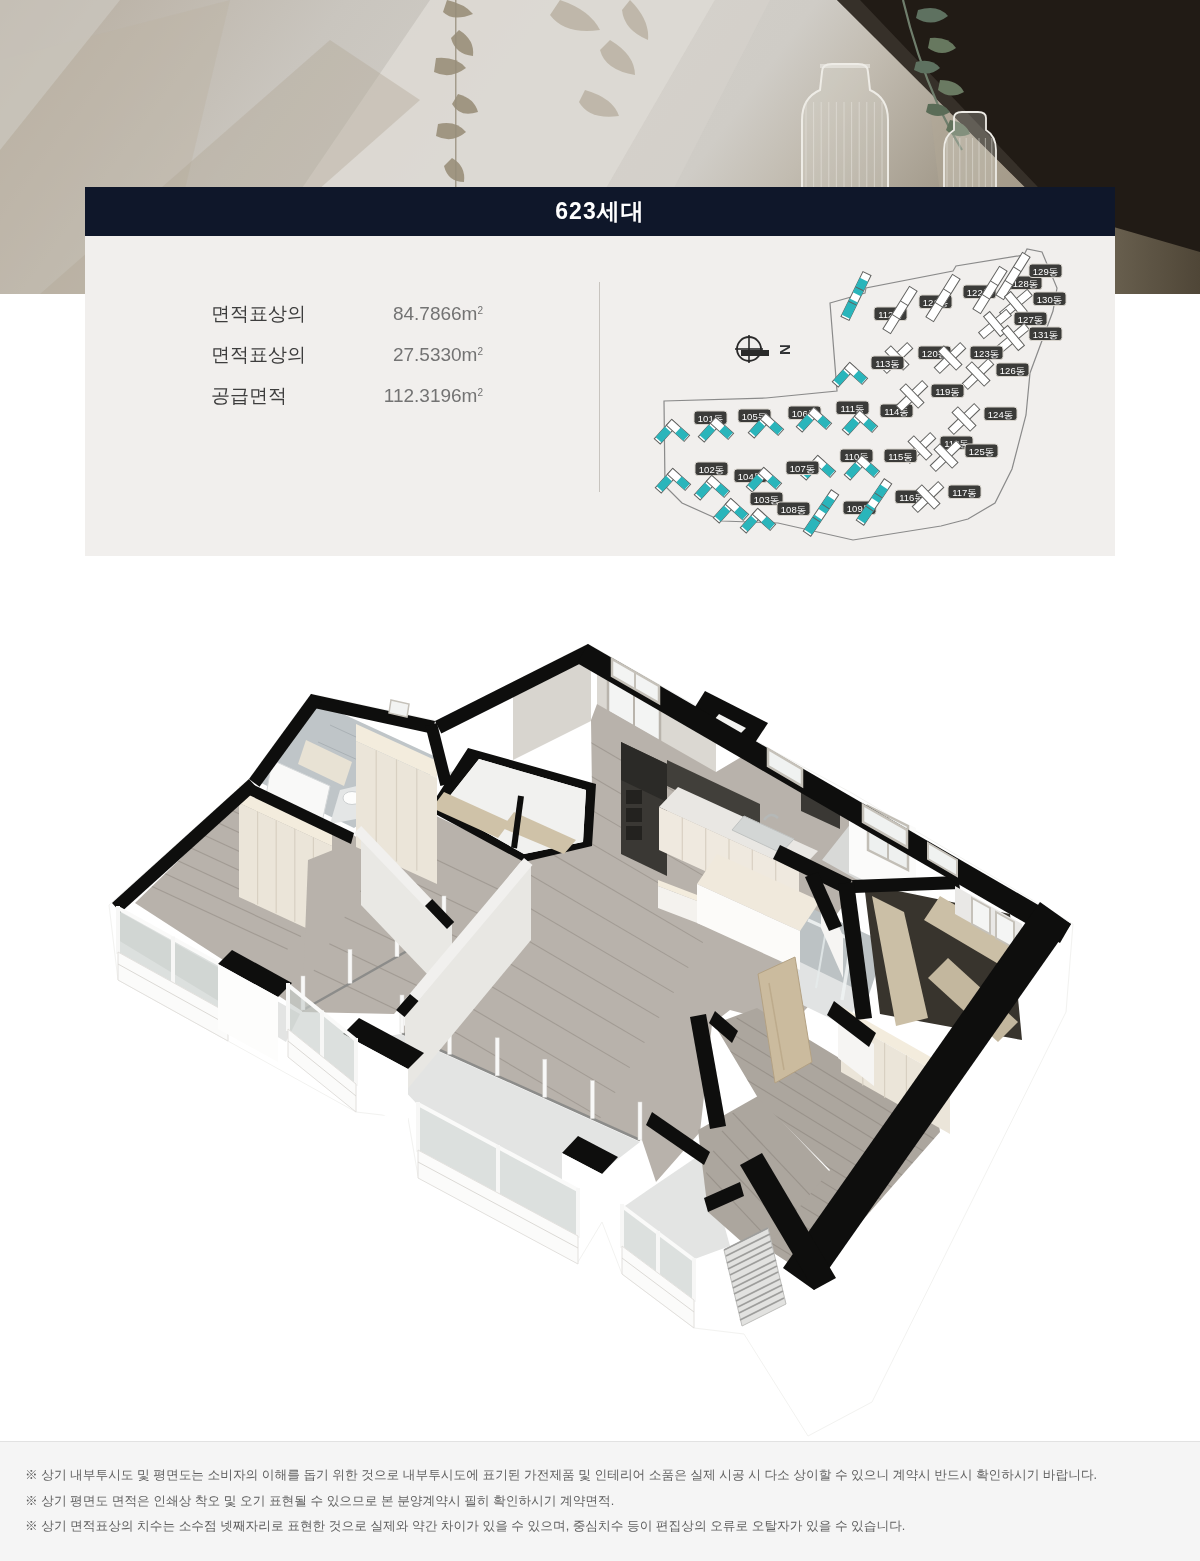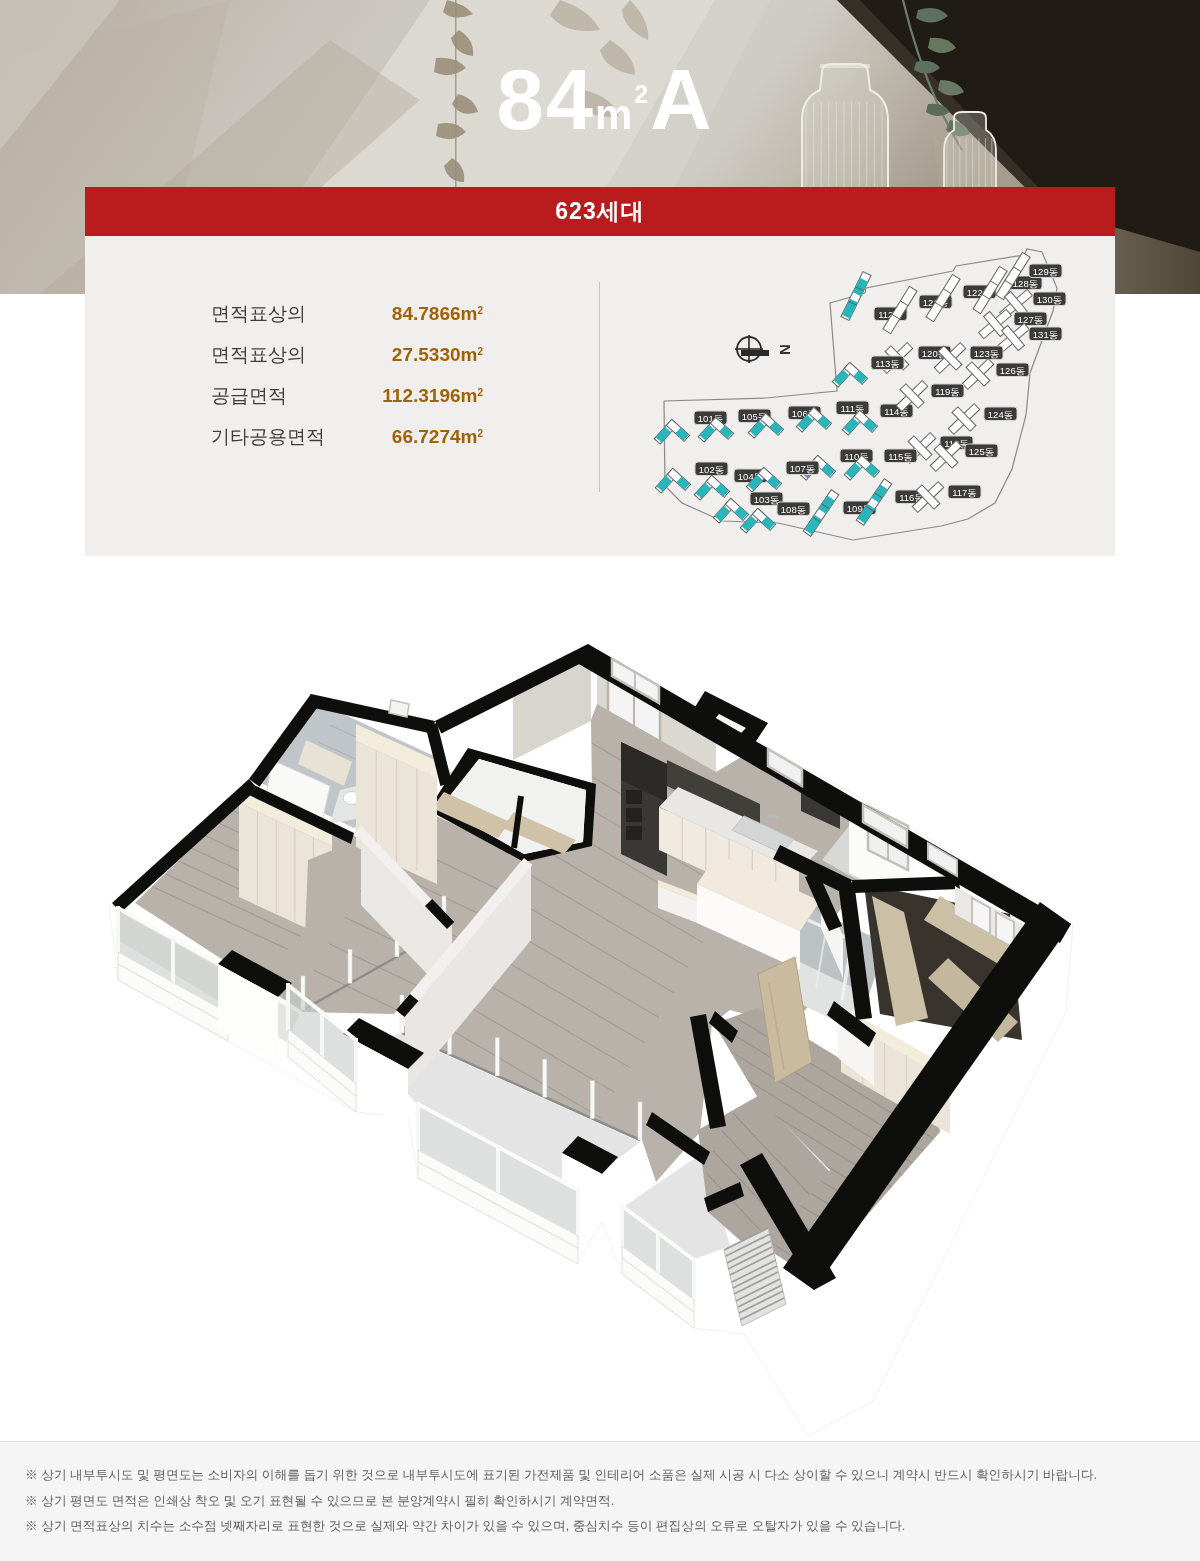--- a/index.html
+++ b/index.html
@@ -4,27 +4,27 @@
 <title>84m²A</title>
 <style>
 * { margin:0; padding:0; box-sizing:border-box; }
 body { width:1200px; font-family:"Liberation Sans", sans-serif; background:#fff; }
 .wrap { position:relative; width:1200px; height:1561px; overflow:hidden; }
 .hero { position:absolute; top:0; left:0; width:1200px; height:294px; }
 .hero h1 { position:absolute; top:0; left:0; width:1200px; text-align:center; color:#fff;
   font-size:85px; font-weight:bold; line-height:1; top:57px; letter-spacing:2px; padding-left:10px; }
 .hero h1 .m { font-size:42px; }
 .hero h1 .sup { font-size:25px; vertical-align:26px; }
-.tealbar { position:absolute; top:187px; left:85px; width:1030px; height:49px; background:#b91c1c;
+.tealbar { position:absolute; top:187px; left:85px; width:1030px; height:49px; background:#0f172a;
   color:#fff; font-size:23px; font-weight:bold; text-align:center; line-height:49px; letter-spacing:1px; }
 .infobox { position:absolute; top:236px; left:85px; width:1030px; height:320px; background:#f1efed; }
 .itable { position:absolute; left:126px; top:57px; width:272px; }
 .irow { display:flex; justify-content:space-between; height:41px; align-items:center; }
 .ilab { width:128px; font-size:19px; color:#3d3d3d; text-align:justify; text-align-last:justify; }
-.ival { font-size:19px; color:#a16207;font-weight:bold; }
+.ival { font-size:19px; color:#737373; }
 .ival sup { font-size:10px; vertical-align:6px; letter-spacing:0; }
 .divider { position:absolute; left:514px; top:46px; width:1px; height:210px; background:#c8c4bf; }
 .siteplan { position:absolute; left:0; top:0; width:1030px; height:320px; }
 .fp { position:absolute; top:556px; left:0; width:1200px; height:885px; }
 .disc { position:absolute; top:1441px; left:0; width:1200px; height:120px; background:#f5f5f5; border-top:1px solid #e2e2e2; padding:21px 1px 0 25px; }
 .disc p { font-size:12.7px; color:#606060; line-height:25.5px; }
 </style>
 </head>
 <body>
 <div class="wrap">
@@ -114,43 +114,38 @@
           <line x1="953.4" y1="138" x2="953.4" y2="190" stroke="#e8e5df" stroke-width="0.9" opacity="0.55"></line>
           <line x1="959.8" y1="138" x2="959.8" y2="190" stroke="#e8e5df" stroke-width="0.9" opacity="0.55"></line>
           <line x1="966.2" y1="138" x2="966.2" y2="190" stroke="#e8e5df" stroke-width="0.9" opacity="0.55"></line>
           <line x1="972.6" y1="138" x2="972.6" y2="190" stroke="#e8e5df" stroke-width="0.9" opacity="0.55"></line>
           <line x1="979.0" y1="138" x2="979.0" y2="190" stroke="#e8e5df" stroke-width="0.9" opacity="0.55"></line>
           <line x1="985.4" y1="138" x2="985.4" y2="190" stroke="#e8e5df" stroke-width="0.9" opacity="0.55"></line>
           <line x1="991.8" y1="138" x2="991.8" y2="190" stroke="#e8e5df" stroke-width="0.9" opacity="0.55"></line>
 </g>
 </svg>
 
-<h1>84<span class="m">m<span class="sup">2</span></span>A</h1>
 </div>
 
 <div class="tealbar">623세대</div>
 
 <div class="infobox">
 
   <div class="itable">
     <div class="irow">
           <span class="ilab">면적표상의</span>
           <span class="ival">84.7866m<sup>2</sup></span>
         </div>
     <div class="irow">
           <span class="ilab">면적표상의</span>
           <span class="ival">27.5330m<sup>2</sup></span>
         </div>
     <div class="irow">
           <span class="ilab">공급면적</span>
           <span class="ival">112.3196m<sup>2</sup></span>
-        </div>
-    <div class="irow">
-          <span class="ilab">기타공용면적</span>
-          <span class="ival">66.7274m<sup>2</sup></span>
         </div>
   </div>
 
   <div class="divider"></div>
 
   <svg class="siteplan" viewBox="85 236 1030 320" xmlns="http://www.w3.org/2000/svg">
 
 <polygon points="830.0,303.0 865.0,293.0 866.0,288.0 953.0,271.0 956.0,266.0 1024.0,255.0 1027.0,249.0 1042.0,252.0 1057.0,288.0 1053.0,311.0 1030.0,373.0 1026.0,415.0 1012.0,469.0 995.0,503.0 968.0,519.0 941.0,526.0 853.0,540.0 778.0,523.0 722.0,521.0 682.0,503.0 665.0,486.0 664.0,401.0 766.0,398.0 837.0,391.0" fill="none" stroke="#8a8a8a" stroke-width="1.2"></polygon>
 
 <g>

